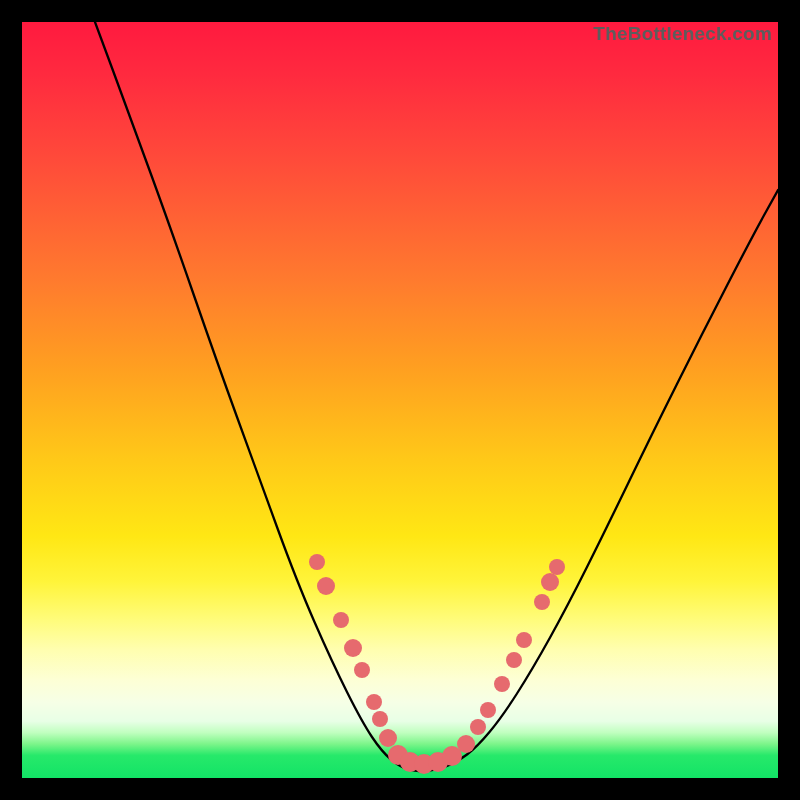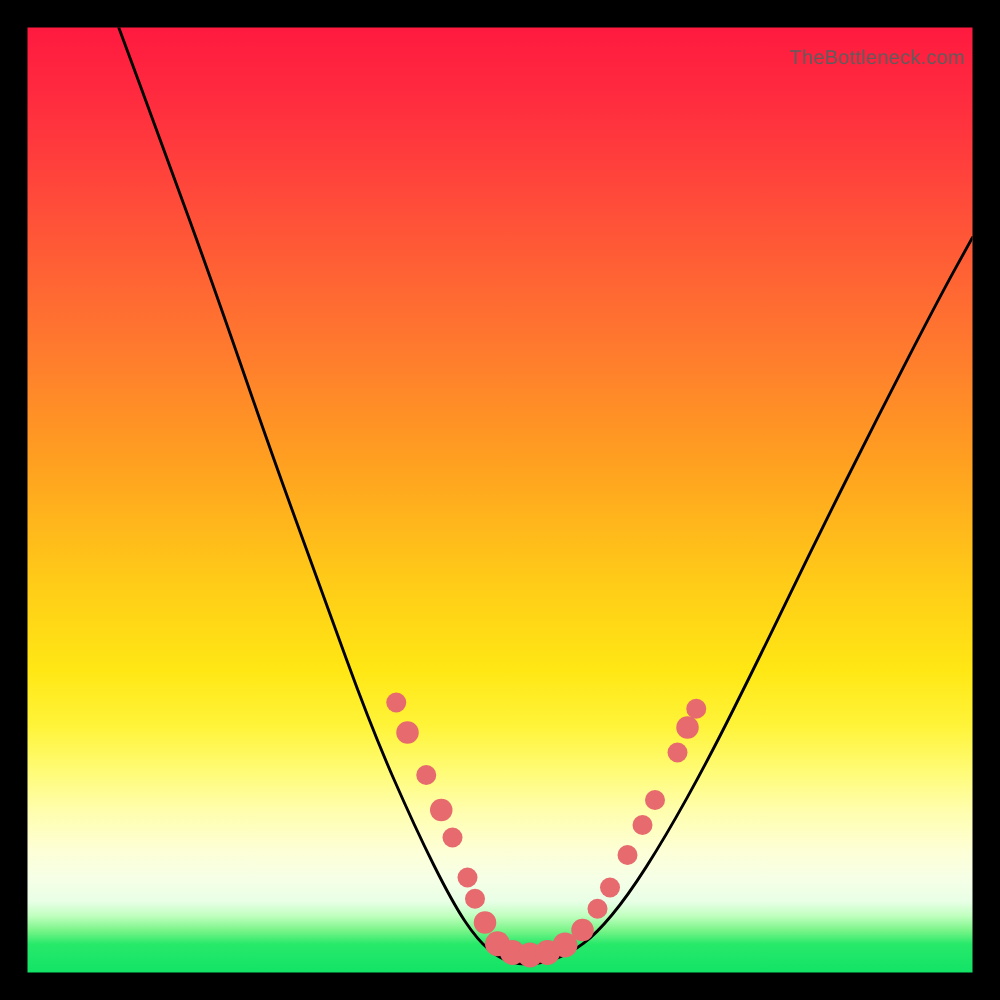--- a/index.html
+++ b/index.html
@@ -40,25 +40,25 @@
       #f6ffe6 90%,
       #e8ffe6 92.5%,
       #c0ffbf 94%,
       #7cf58a 95.5%,
       #27e96a 97%,
       #12e366 100%
     );
   }
   .watermark {
     position: absolute;
-    top: 16px;
+    top: 1px;
     right: 6px;
     color: #5d5d5d;
-    font-size: 16px;
-    font-weight: 400;
+    font-size: 19px;
+    font-weight: 700;
     letter-spacing: 0.2px;
     user-select: none;
   }
   svg.curve {
     position: absolute;
     left: 0;
     top: 0;
     width: 756px;
     height: 756px;
   }

